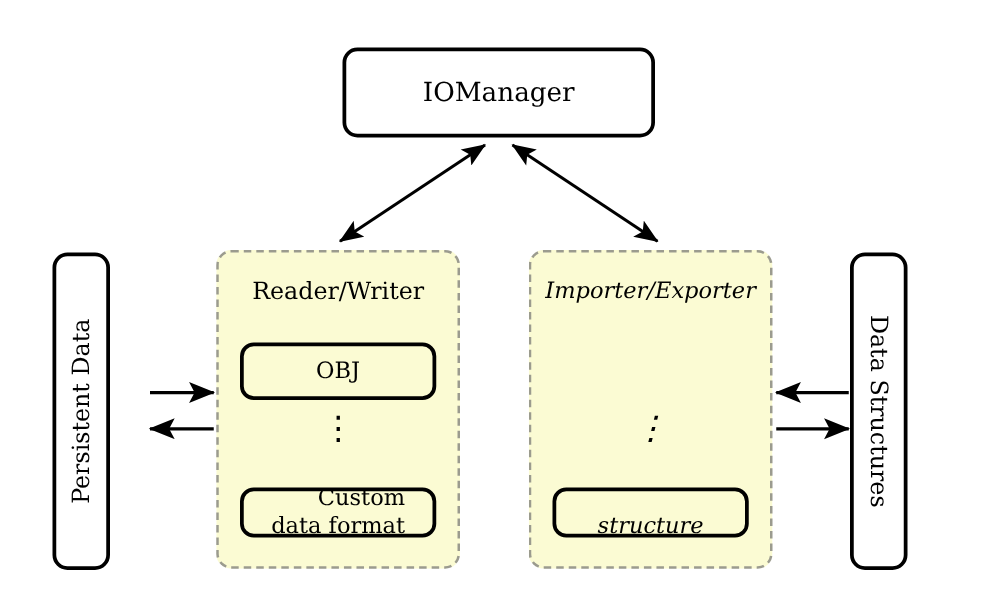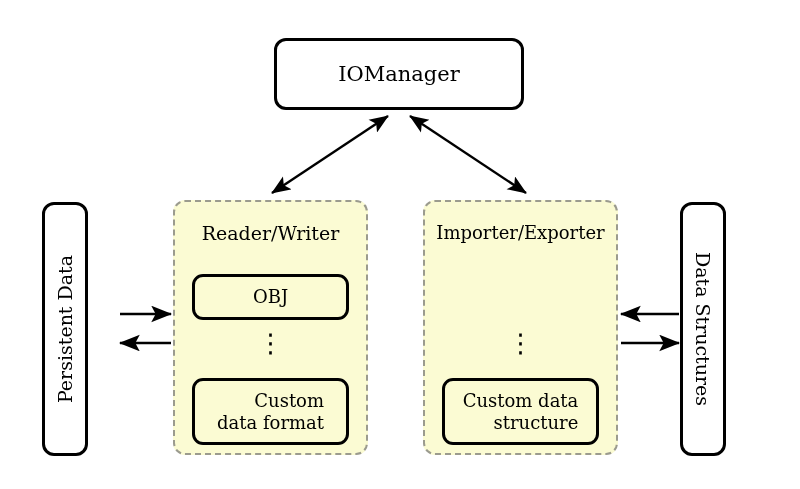--- a/index.html
+++ b/index.html
@@ -79,21 +79,21 @@
   .panel {
     position: absolute;
     box-sizing: border-box;
     border: 2px dashed #9b9b8e;
     border-radius: 12px;
     background: #fbfbd3;
     top: 200px;
     height: 255px;
   }
   #panel-readerwriter { left: 173px; width: 195px; }
-  #panel-importerexporter { left: 423px; width: 195px; }
+  #panel-importerexporter { left: 423px; width: 195px; font-style: italic; }
 
   .panel-title {
     position: absolute;
     left: 0;
     right: 0;
     top: 20px;
     text-align: center;
     font-size: 19px;
     white-space: nowrap;
   }
@@ -109,21 +109,21 @@
     display: flex;
     align-items: center;
     justify-content: center;
     text-align: right;
     font-size: 18px;
     line-height: 1.22;
     left: 17px;
     right: 17px;
   }
   .item-top { top: 72px; height: 46px; }
-  .item-bottom { top: 176px; height: 67px; }
+  .item-bottom { top: 188px; height: 40px; }
 
   .ellipsis {
     position: absolute;
     left: 0;
     right: 0;
     top: 128px;
     text-align: center;
     font-size: 26px;
     line-height: 1;
     letter-spacing: 0;
@@ -197,19 +197,19 @@
   </div>
 
   <div class="panel" id="panel-importerexporter">
     <div class="panel-title">Importer/Exporter</div>
 
 
     <div class="ellipsis">⋮</div>
 
     <div class="item item-bottom">
       <span>
-        <span>Custom data</span><br>
+        <br>
         <span>structure</span>
       </span>
     </div>
   </div>
 
 </div>
 
 </body></html>

